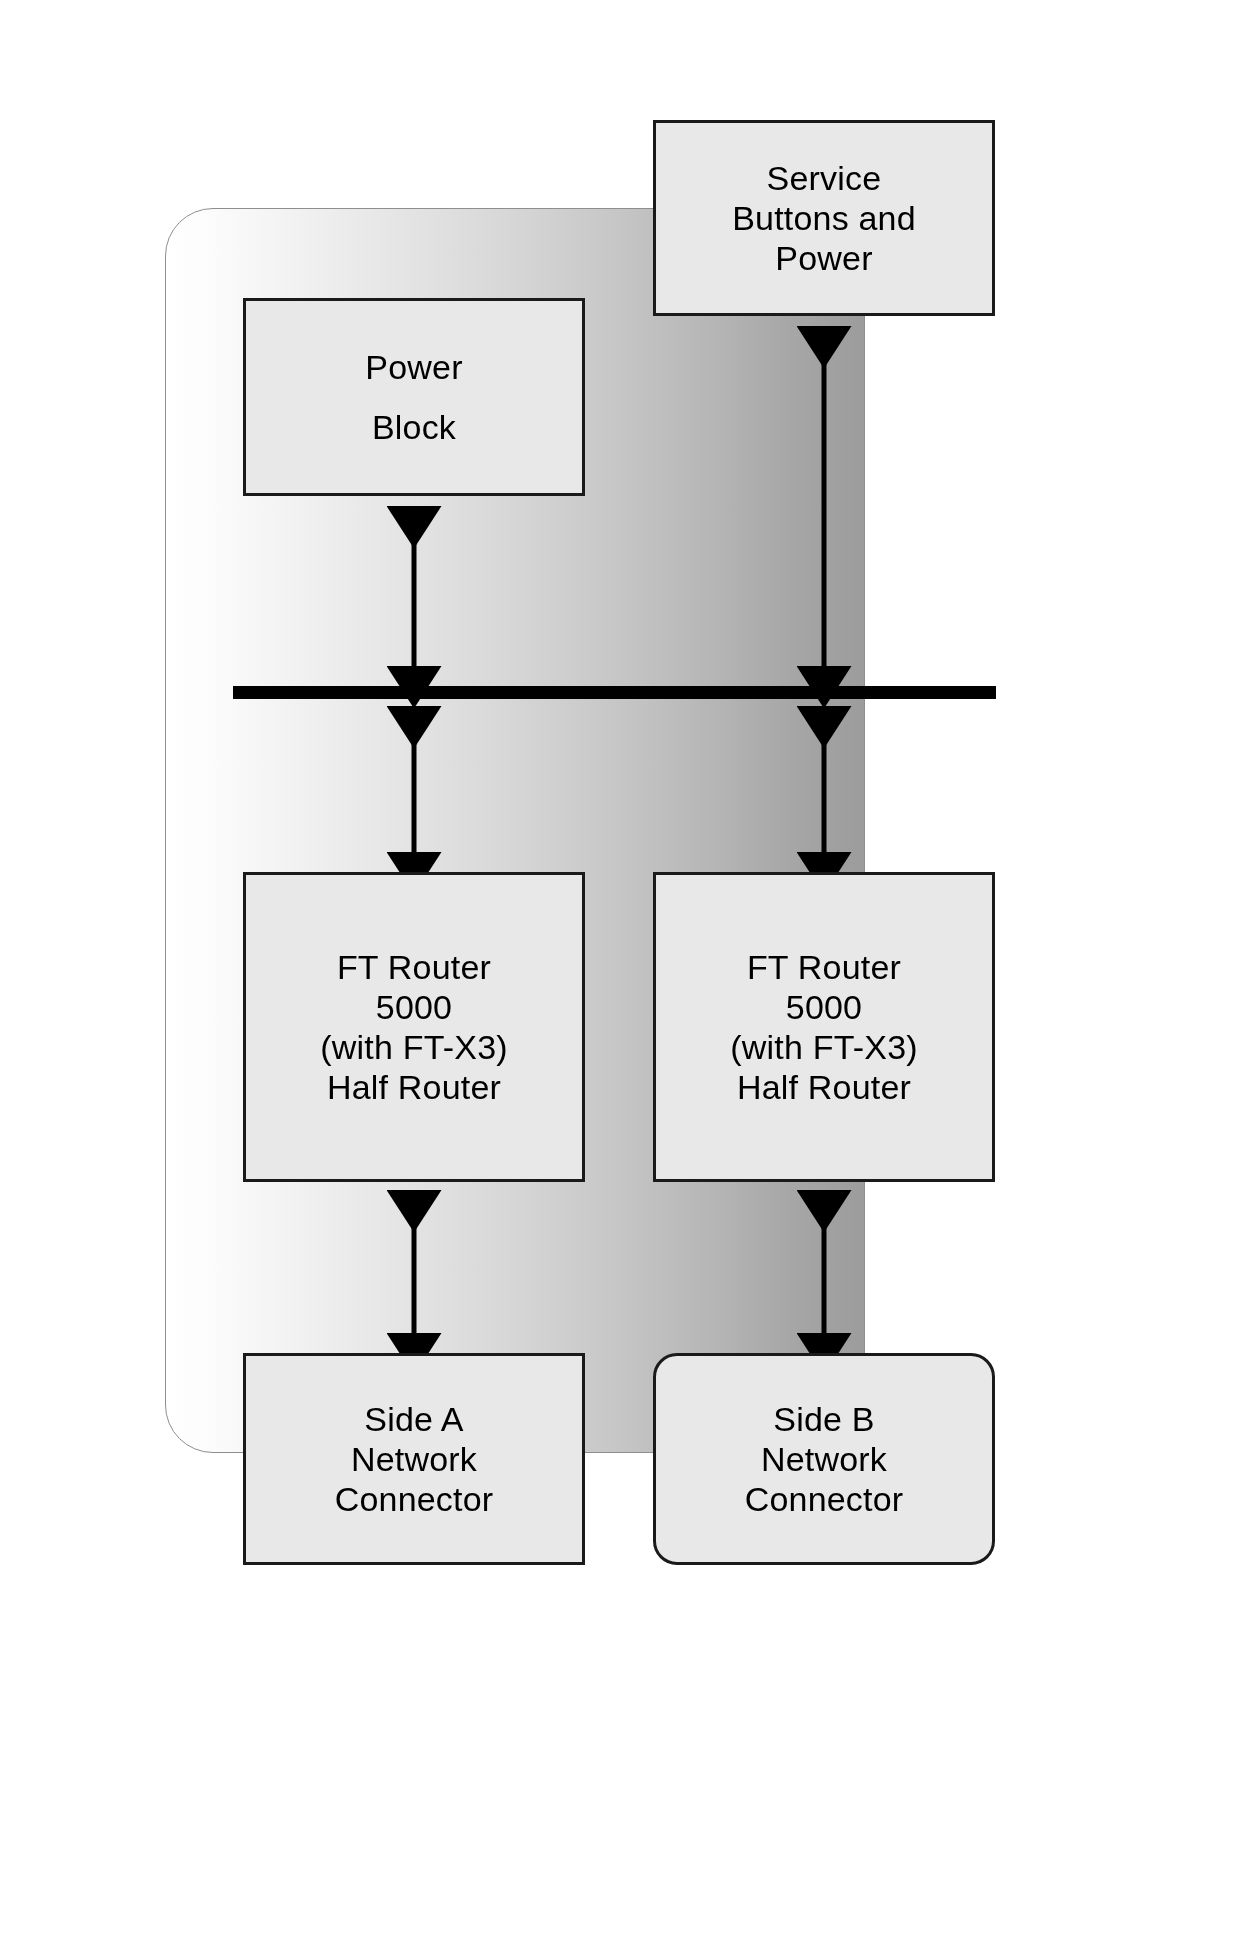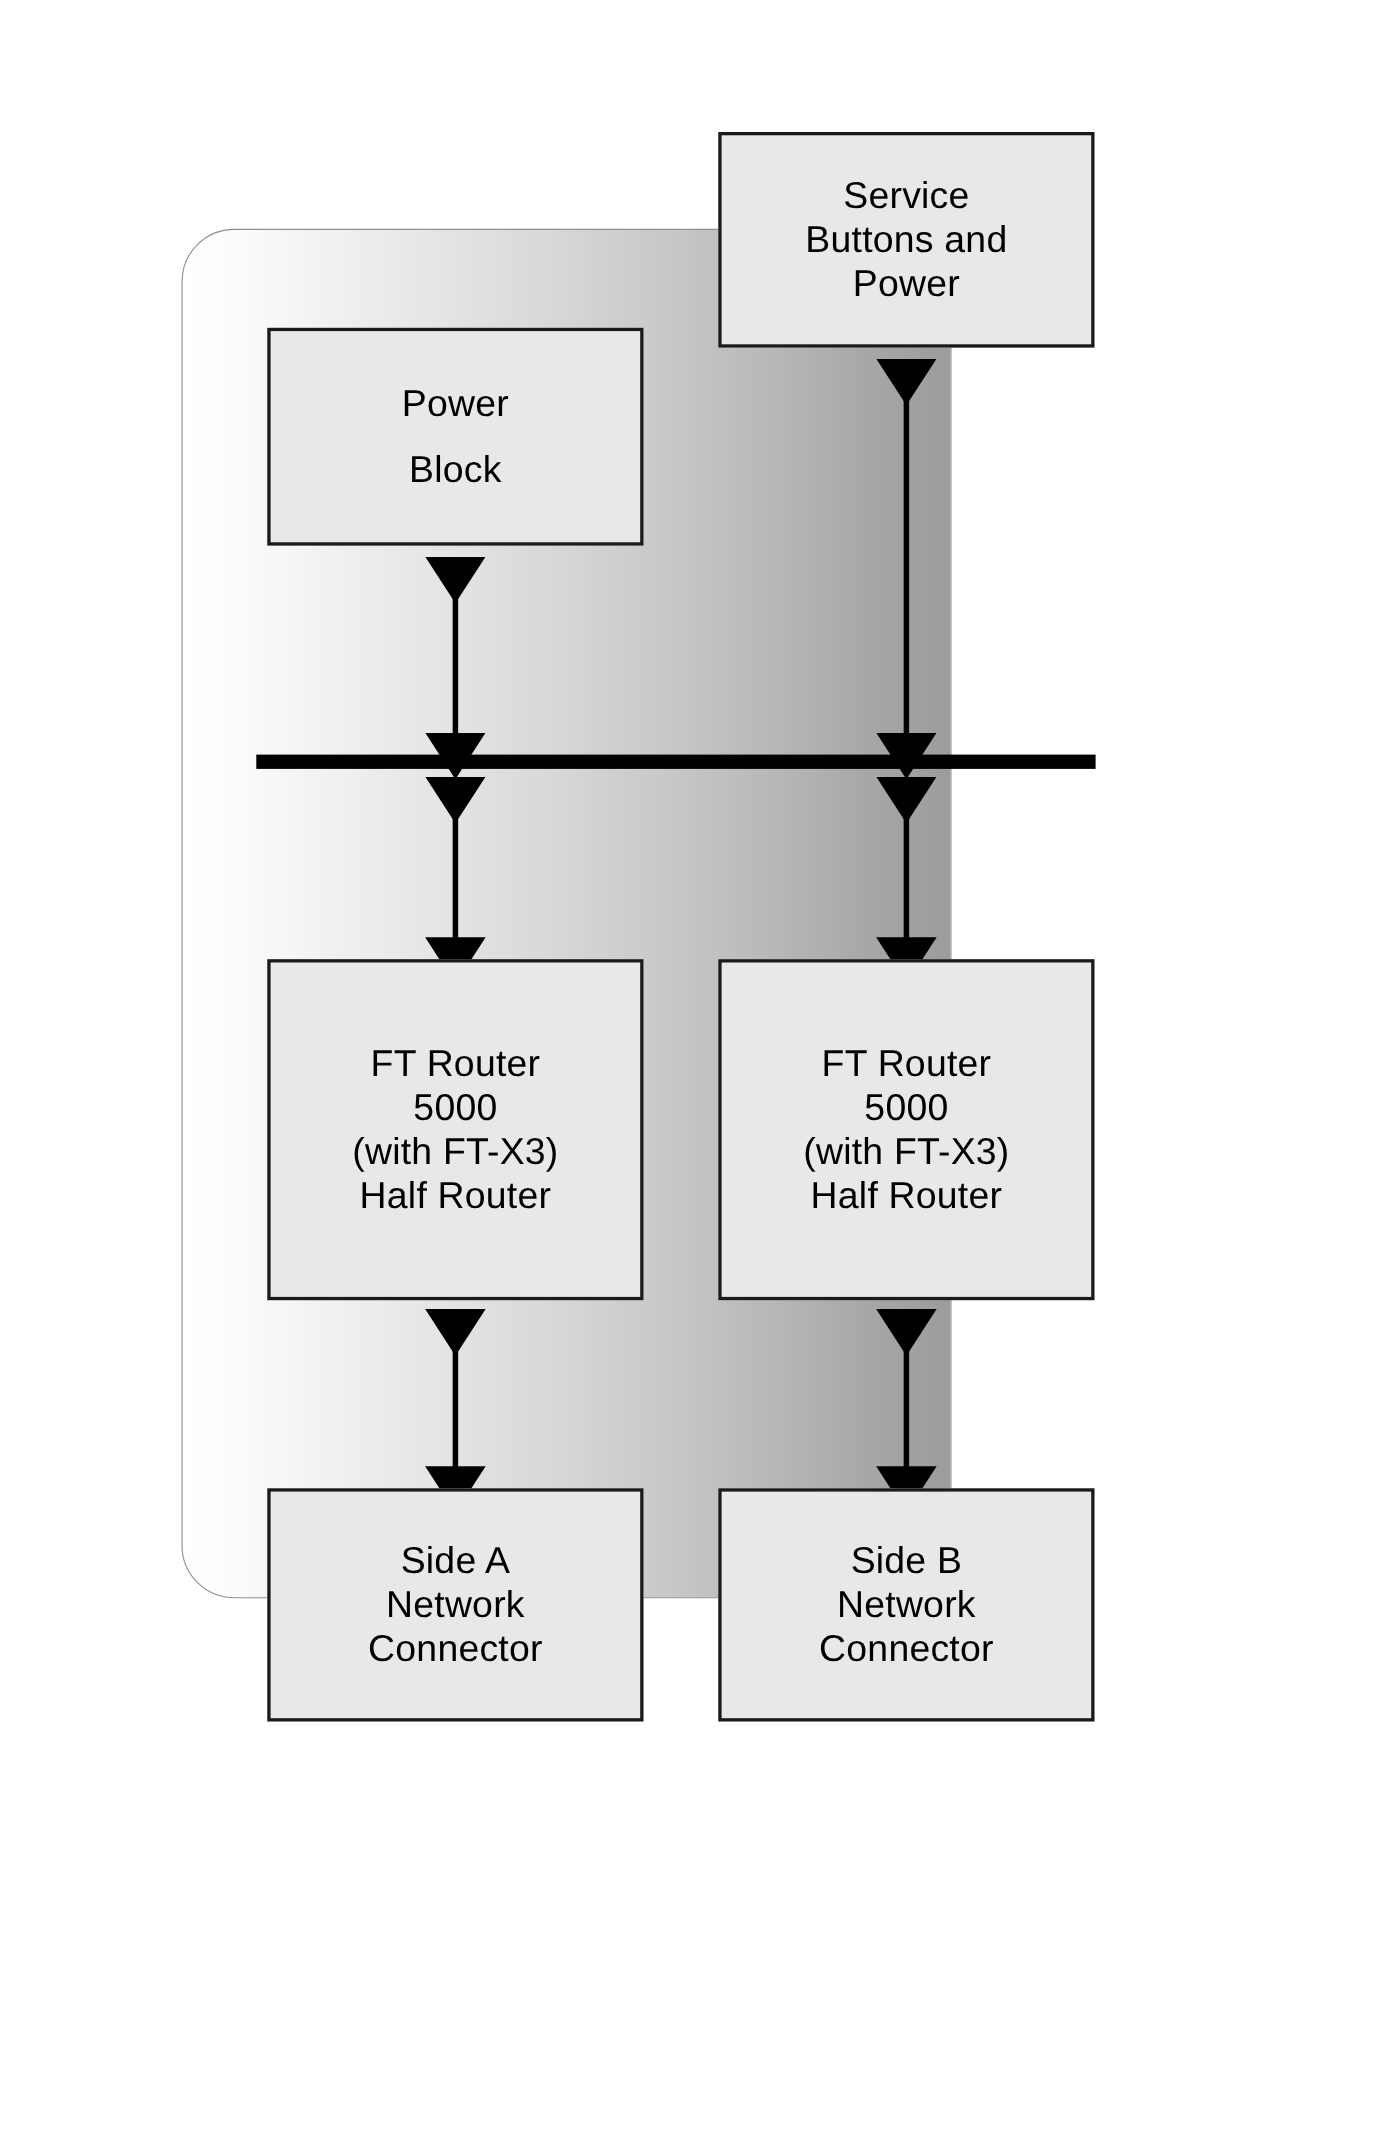--- a/index.html
+++ b/index.html
@@ -64,21 +64,21 @@
     letter-spacing: 0.2px;
   }
   .block .ln { display: block; white-space: nowrap; }
 
   
   #box-service     { left: 653px;  top: 120px;  width: 342px; height: 196px; }
   #box-power       { left: 243px;  top: 298px;  width: 342px; height: 198px; gap: 20px; }
   #box-ft-left     { left: 243px;  top: 872px;  width: 342px; height: 310px; }
   #box-ft-right    { left: 653px;  top: 872px;  width: 342px; height: 310px; }
   #box-conn-a      { left: 243px;  top: 1353px; width: 342px; height: 212px; }
-  #box-conn-b      { left: 653px;  top: 1353px; width: 342px; height: 212px; }
+  #box-conn-b      { left: 653px;  top: 1353px; width: 342px; height: 212px; border-radius: 24px; }
 
   
   .busbar {
     position: absolute;
     left: 233px;
     top: 686px;
     width: 763px;
     height: 13px;
     background: #000000;
   }

